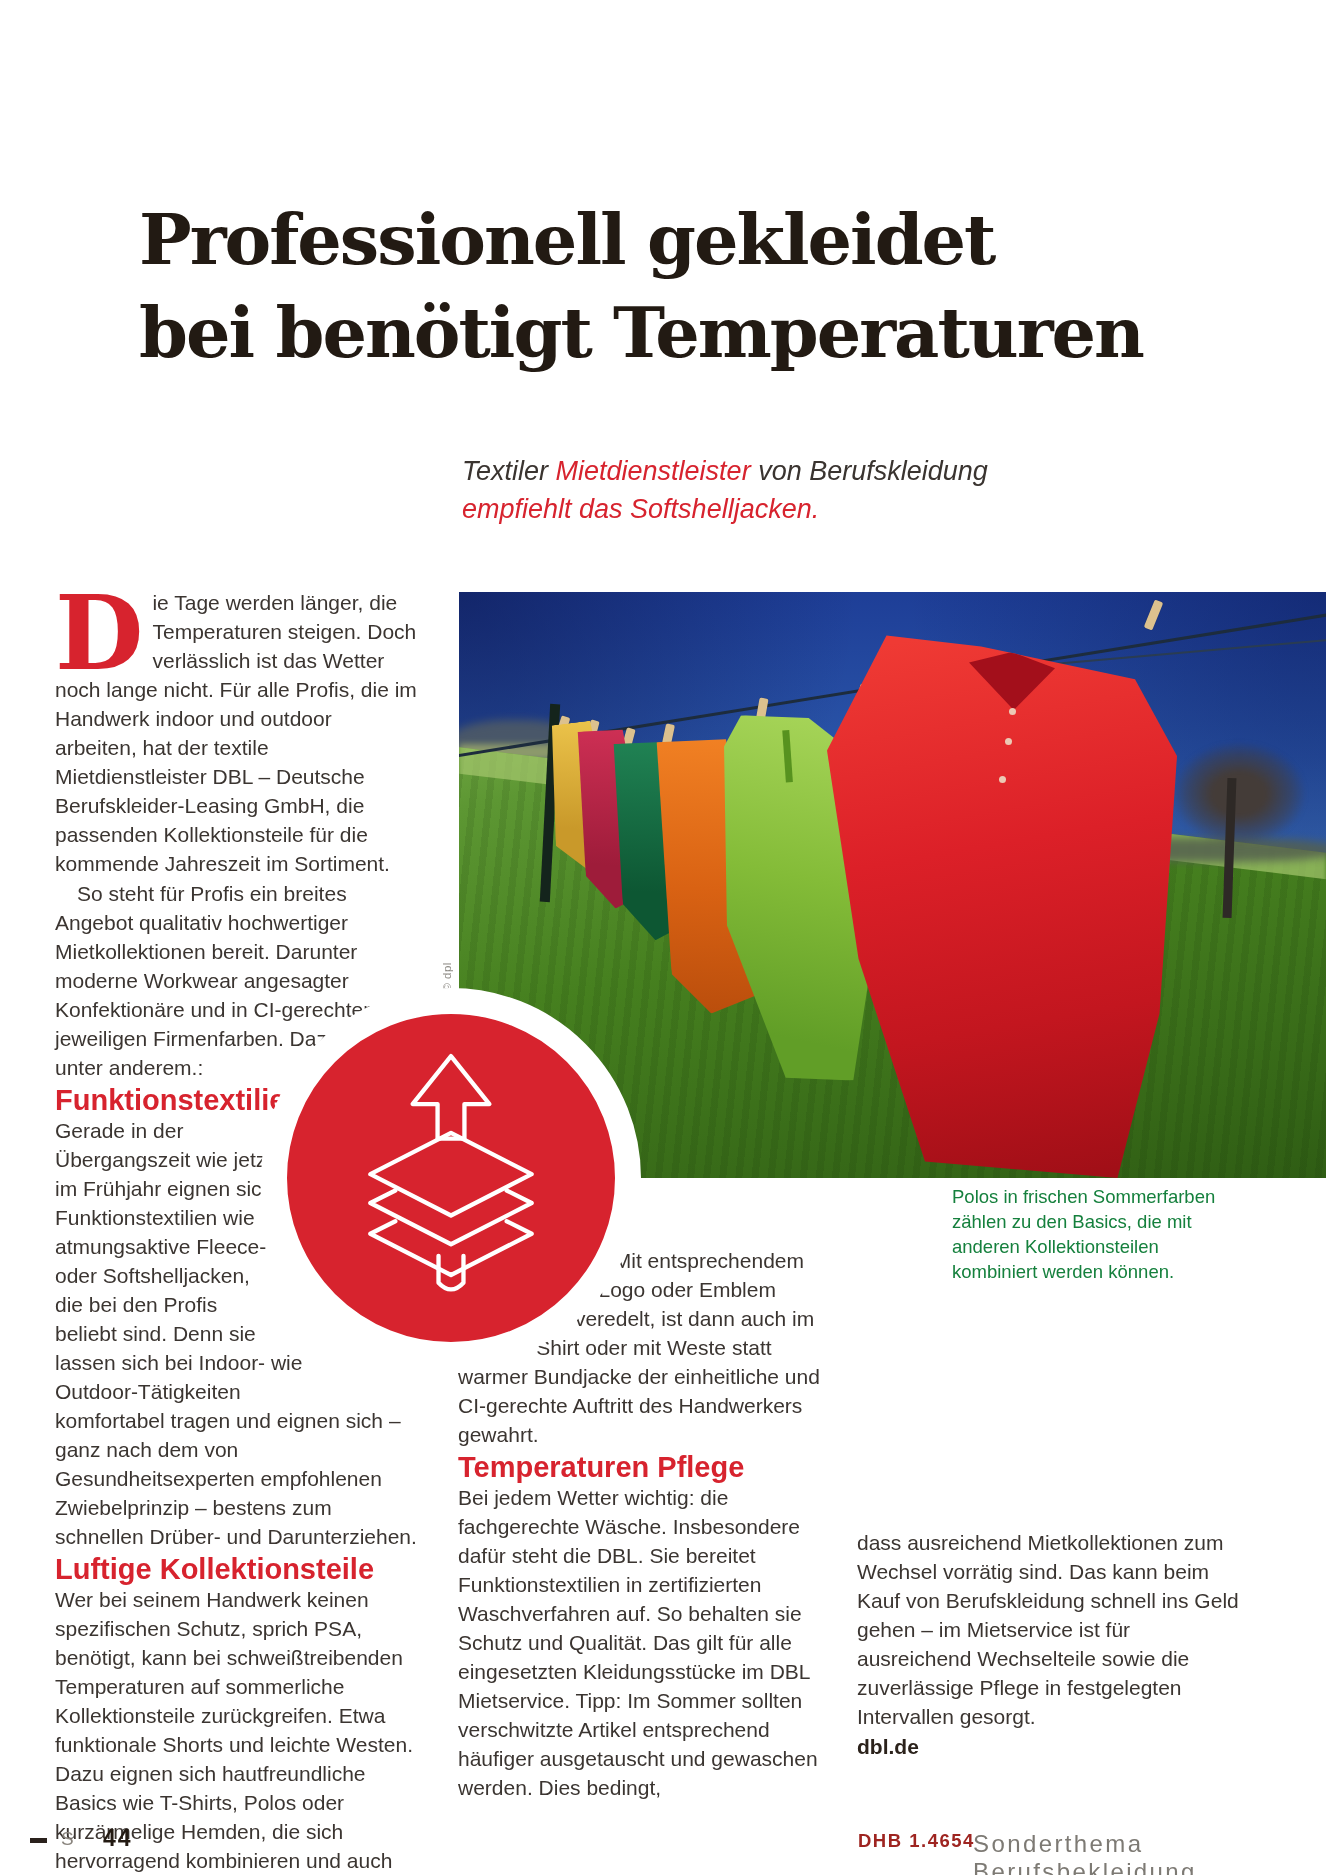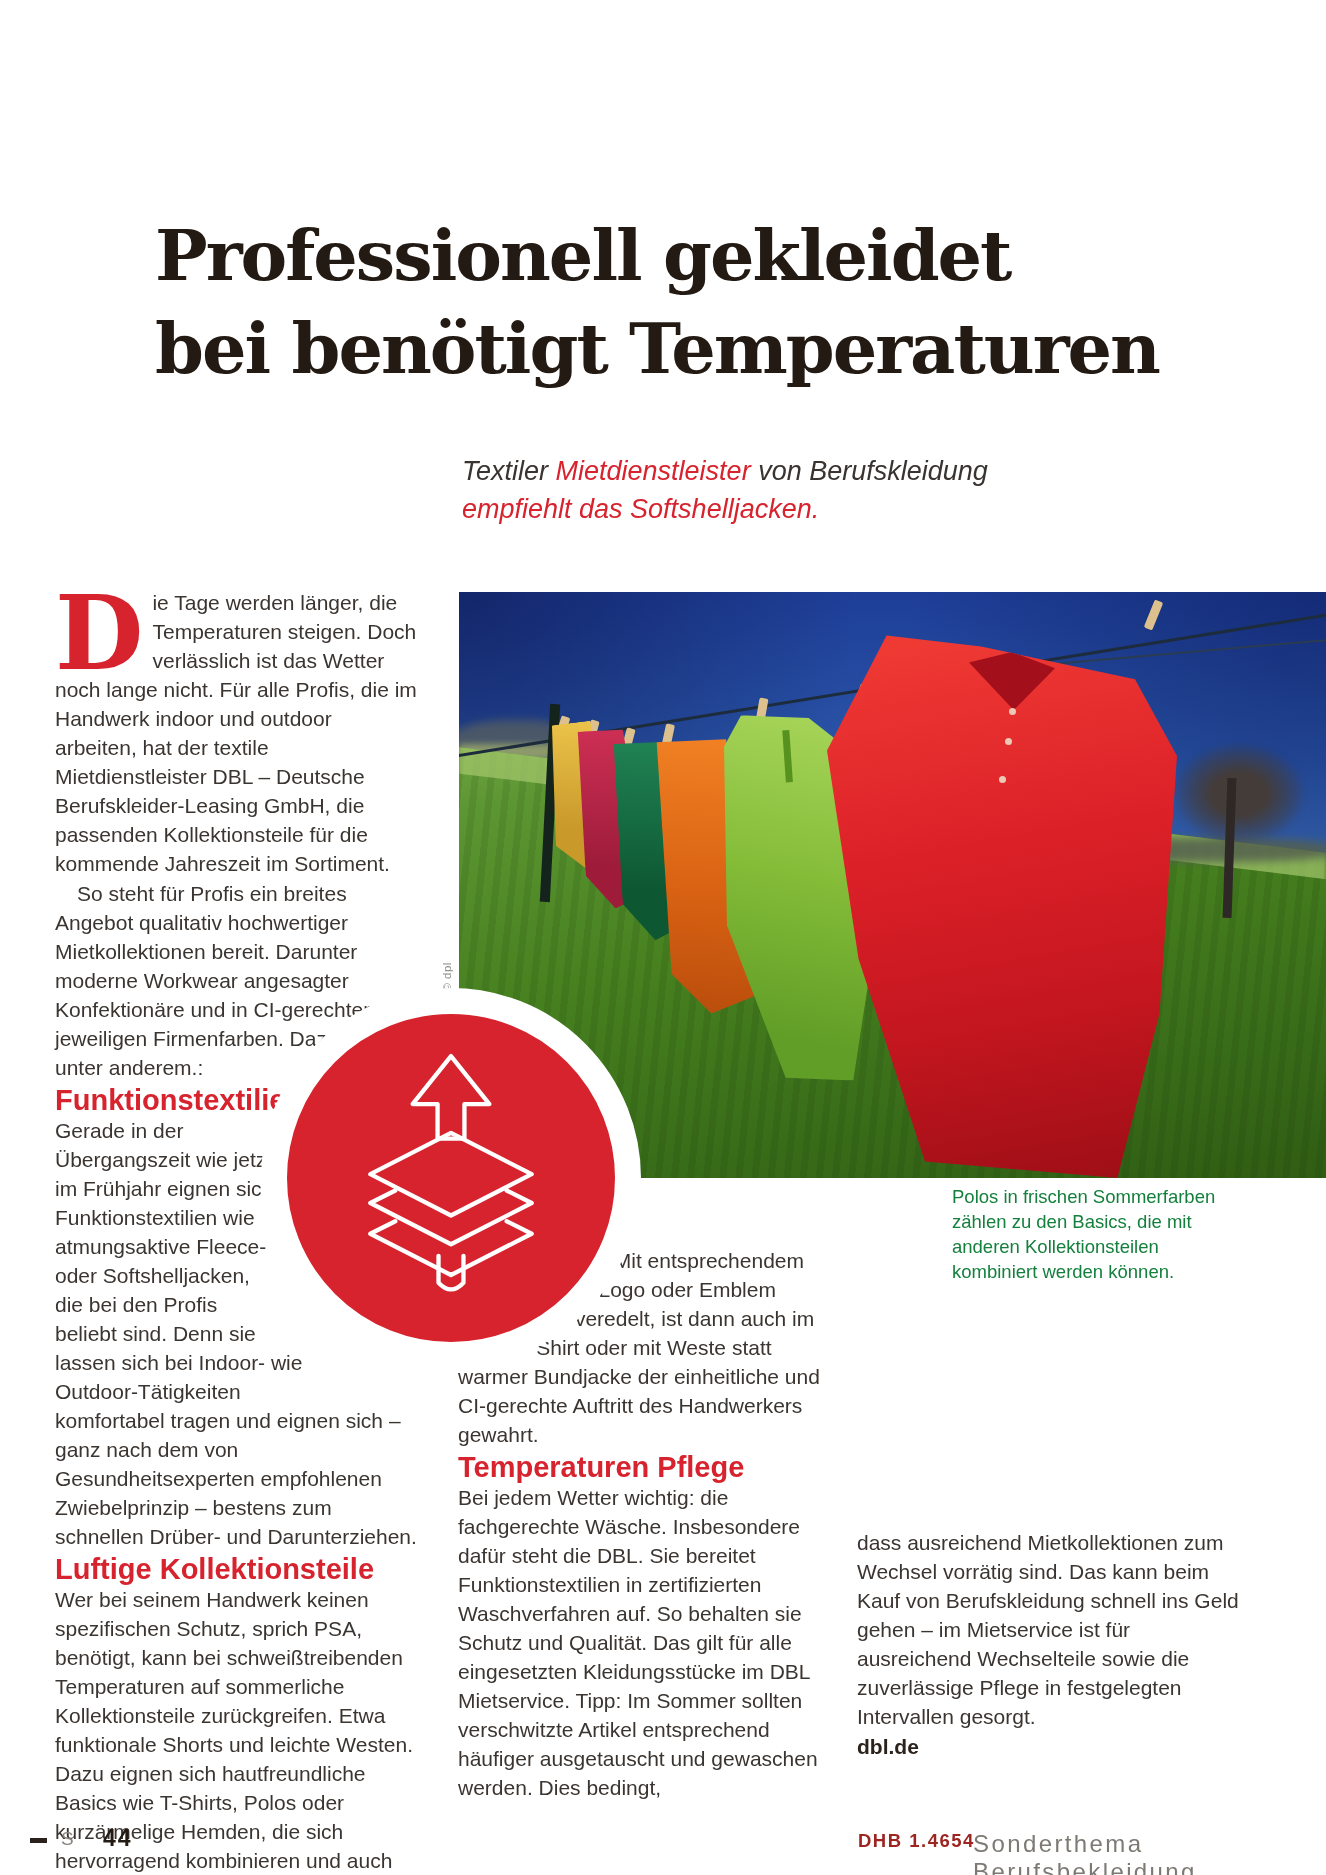--- a/index.html
+++ b/index.html
@@ -1,20 +1,20 @@
 <!DOCTYPE html>
 <html lang="de"><head>
 <meta charset="utf-8">
 <style>
   html,body{margin:0;padding:0;background:#ffffff;}
   .page{position:relative;width:1326px;height:1875px;background:#ffffff;overflow:hidden;
         font-family:"Liberation Sans","DejaVu Sans",sans-serif;color:#3b3531;}
 
   
-  .headline{position:absolute;left:139px;top:193px;margin:16px;
+  .headline{position:absolute;left:139px;top:193px;margin:0;
             font-family:"DejaVu Serif","Liberation Serif",serif;
             font-weight:700;font-size:70px;line-height:93px;letter-spacing:-2px;color:#221a13;}
   .headline span{display:block;}
 
   
   .standfirst{position:absolute;left:462px;top:452px;font-style:italic;
               font-size:27px;line-height:38px;color:#3a3430;}
   .sf-red{color:#d7232e;font-weight:400;}
 
   

